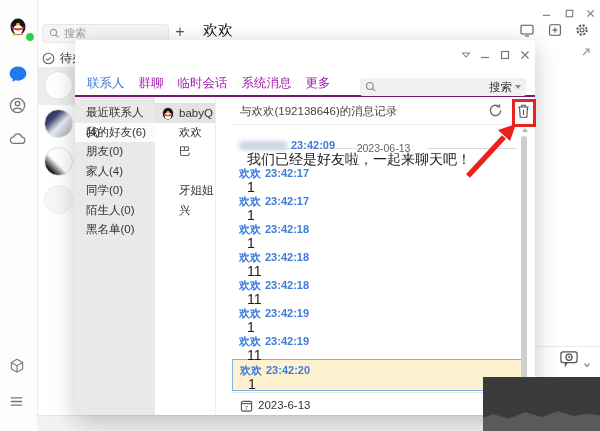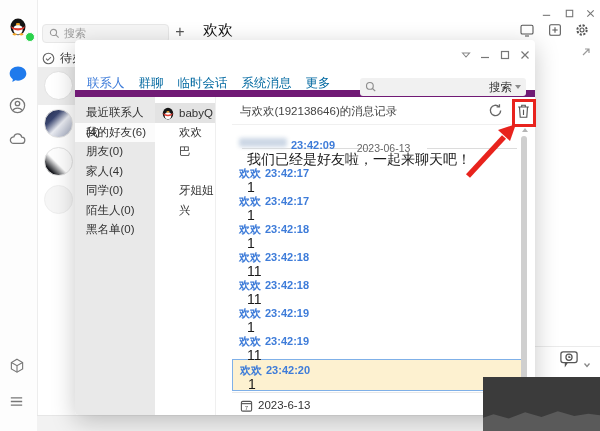--- a/index.html
+++ b/index.html
@@ -28,23 +28,23 @@
   #chat-divider{left:535px;top:346px;width:65px;height:1px;background:#ebebeb;}
   #collapse-ico{left:580px;top:44px;width:12px;height:12px;color:#999;}
   #history-ico{left:559px;top:350px;width:20px;height:18px;color:#555;}
   #history-caret{left:583px;top:355px;width:8px;height:8px;color:#888;}
 
   
   #dialog{left:75px;top:40px;width:460px;height:375px;background:#fff;border-radius:4px;
     box-shadow:0 6px 24px rgba(0,0,0,.22);z-index:5;}
   #dlg-title{left:12px;top:9px;font-size:13px;color:#1a1a1a;}
   .dlg-wc{position:absolute;top:7px;width:13px;height:13px;color:#666;}
-  #tabrow{left:0;top:35px;width:460px;height:22px;border-bottom:7px solid #701a75;box-sizing:border-box;}
+  #tabrow{left:0;top:35px;width:460px;height:22px;border-bottom:2px solid #701a75;box-sizing:border-box;}
   #tabs{position:absolute;left:12px;top:0;display:flex;gap:14px;height:22px;align-items:flex-start;}
-  .tab{font-size:12.5px;color:#0369a1;padding-bottom:5px;cursor:default;}
+  .tab{font-size:12.5px;color:#a21caf;padding-bottom:5px;cursor:default;}
   .tab.active{color:var(--accent);border-bottom:2px solid var(--accent);}
   #dlg-search{left:285px;top:38px;width:166px;height:18px;background:#f1f1f1;border-radius:3px;display:flex;align-items:center;box-sizing:border-box;padding:0 5px;}
   #dlg-search .spacer{flex:1;}
   #dlg-search .btn{font-size:11.5px;color:#333;display:flex;align-items:center;gap:3px;}
   .caret{width:0;height:0;border-left:3.5px solid transparent;border-right:3.5px solid transparent;border-top:4px solid #8a8a8a;}
 
   #cat-panel{left:0;top:57px;width:80px;height:318px;background:#e9e9e9;box-sizing:border-box;padding-top:6px;border-bottom-left-radius:4px;}
   .cat-row{height:19.5px;line-height:19.5px;font-size:11.5px;color:#333;padding-left:11px;}
   .cat-row.sel{background:#fbfbfb;}
 
@@ -58,21 +58,21 @@
   #msg-panel{left:157px;top:57px;width:303px;height:318px;background:#fff;}
   #msg-header{left:0;top:0;width:303px;height:28px;border-bottom:1px solid #f0f0f0;box-sizing:border-box;}
   #msg-header .ttl{position:absolute;left:8px;top:7px;font-size:11.5px;color:#444;}
   #refresh-ico{left:256px;top:6px;width:15px;height:15px;color:#666;}
   #trash-ico{left:284px;top:6px;width:15px;height:16px;color:#555;}
   #date-div{left:0;top:44px;width:303px;height:14px;}
   #date-div .line{position:absolute;top:7px;height:1px;background:#dcdcdc;}
   #date-div .txt{position:absolute;top:1px;width:100%;text-align:center;font-size:10.5px;color:#666;}
   #msg-list{left:0;top:41px;width:295px;}
   .msg{height:28px;padding-left:7px;box-sizing:border-box;}
-  .msg-sender{height:14px;line-height:14px;font-size:11px;color:var(--accent);font-weight:bold;display:flex;gap:4px;}
+  .msg-sender{height:14px;line-height:14px;font-size:11px;color:var(--accent);font-weight:bold;display:flex;align-items:center;gap:4px;}
   .msg-text{height:14px;line-height:14px;font-size:14px;color:#1a1a1a;padding-left:8px;}
   .blur-chip{display:inline-block;width:48px;height:9px;border-radius:2px;background:#ccd7e5;filter:blur(2px);}
   .msg.hl{background:var(--hl-bg);border:1px solid var(--hl-bd);width:291px;height:32px;padding-top:3px;margin-top:-3px;}
   #msg-scrollbar{left:288px;top:30px;width:10px;height:265px;}
   #sb-up{position:absolute;left:2px;top:1px;width:0;height:0;border-left:3.5px solid transparent;border-right:3.5px solid transparent;border-bottom:4px solid #b5b5b5;}
   #sb-thumb{position:absolute;left:1px;top:9px;width:6px;height:248px;border-radius:3px;background:#cfcfcf;}
   #msg-footer{left:0;top:295px;width:303px;height:23px;border-top:1px solid #e8e8e8;box-sizing:border-box;}
   #cal-ico{left:8px;top:5px;width:13px;height:13px;color:#555;}
   #footer-date{left:26px;top:6px;font-size:11.5px;color:#333;}
   #first-page-ico{left:262px;top:5px;width:14px;height:14px;color:#9a9a9a;}

